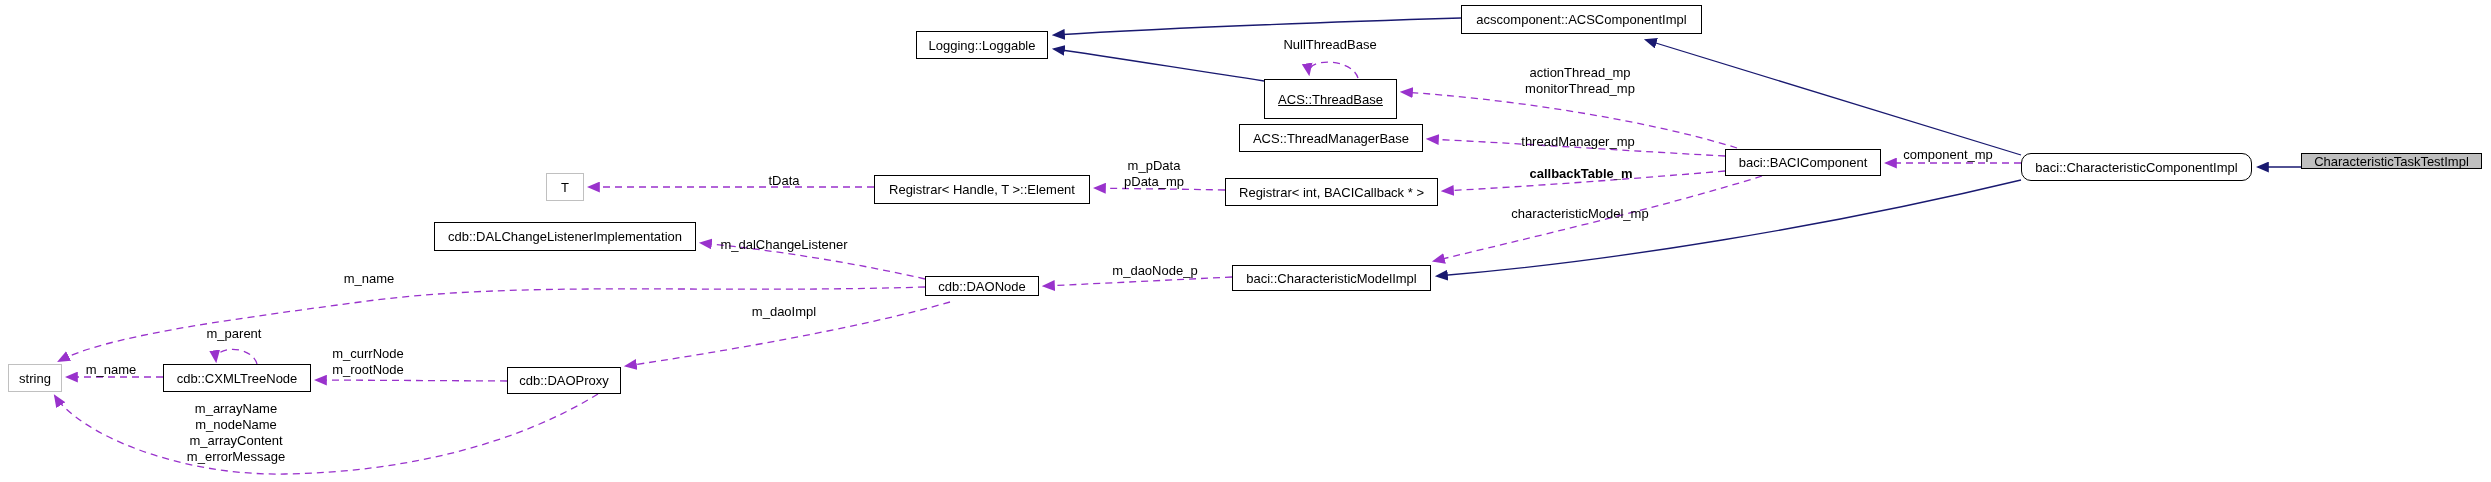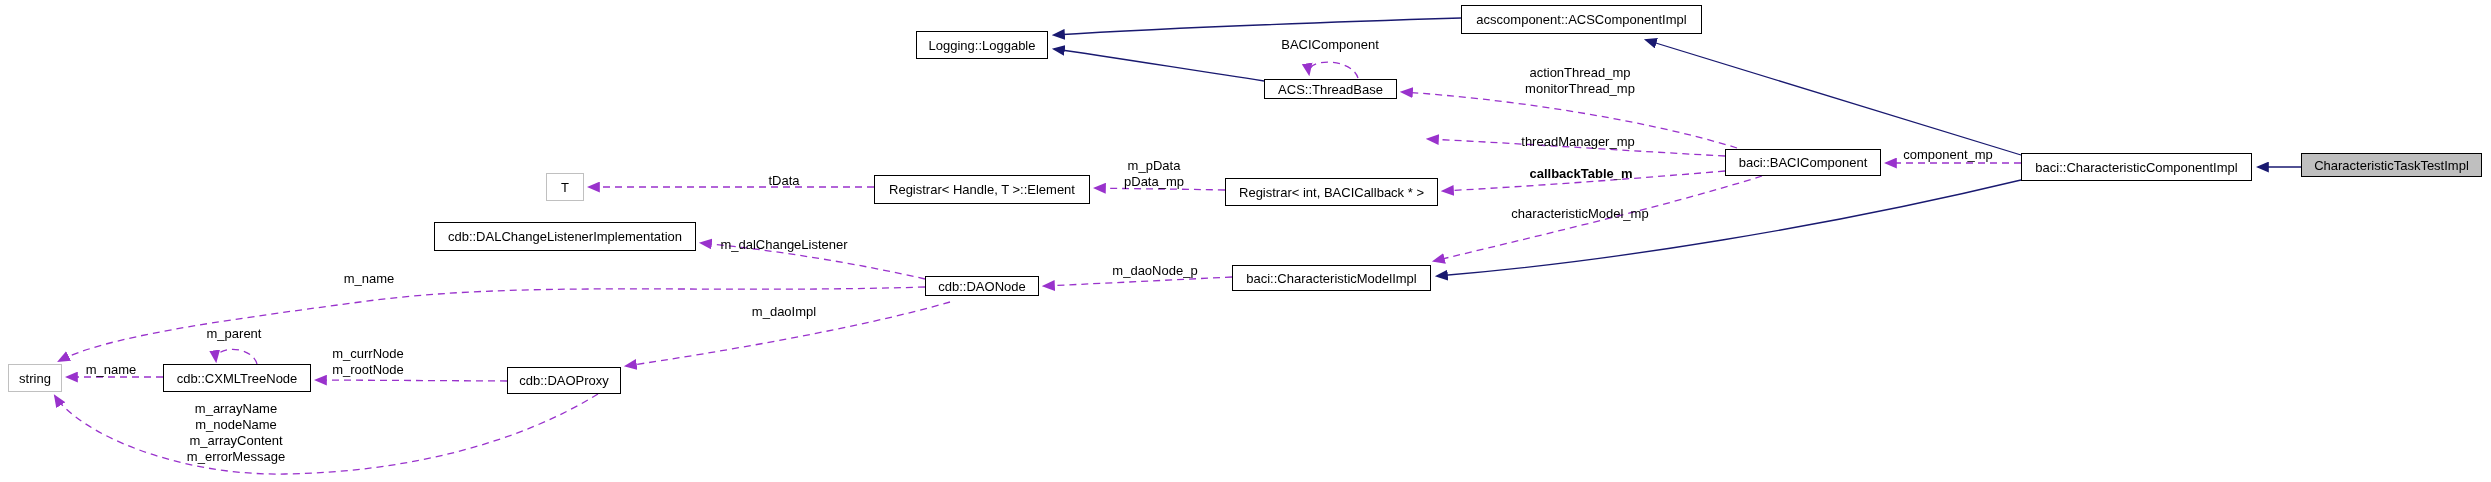--- a/index.html
+++ b/index.html
@@ -67,48 +67,49 @@
     <path class="usage" marker-end="url(#arrUsage)" d="M507,381 L316,380"></path>
     <path class="usage" marker-end="url(#arrUsage)" d="M163,377 L67,377"></path>
     <path class="usage" marker-end="url(#arrUsage)" d="M257,364 C252,345 214,345 216,361"></path>
     <path class="usage" marker-end="url(#arrUsage)" d="M598,394 C520,442 410,472 285,474 C175,476 78,432 55,396"></path>
   </svg>
 
   <div class="node" style="left:916px;top:31px;width:132px;height:28px;">Logging::Loggable</div>
 
   <div class="node" style="left:1461px;top:5px;width:241px;height:29px;">acscomponent::ACSComponentImpl</div>
 
-  <div class="node" style="left:1264px;top:79px;width:133px;height:20px;">ACS::ThreadBase</div>
+  <div class="node" style="left:1264px;top:79px;width:133px;height:40px;text-decoration:underline;">ACS::ThreadBase</div>
 
+  <div class="node" style="left:1239px;top:124px;width:184px;height:28px;">ACS::ThreadManagerBase</div>
 
   <div class="node" style="left:874px;top:175px;width:216px;height:29px;">Registrar&lt; Handle, T &gt;::Element</div>
 
   <div class="node" style="left:1225px;top:178px;width:213px;height:28px;">Registrar&lt; int, BACICallback * &gt;</div>
 
   <div class="node external" style="left:546px;top:173px;width:38px;height:28px;">T</div>
 
   <div class="node" style="left:1725px;top:149px;width:156px;height:27px;">baci::BACIComponent</div>
 
-  <div class="node" style="left:2021px;top:153px;width:231px;height:28px;">baci::CharacteristicComponentImpl</div>
+  <div class="node" style="left:2021px;top:153px;width:231px;height:28px;border-radius:10px;">baci::CharacteristicComponentImpl</div>
 
-  <div class="node highlight" style="left:2301px;top:153px;width:181px;height:24px;">CharacteristicTaskTestImpl</div>
+  <div class="node highlight" style="left:2301px;top:153px;width:181px;height:16px;">CharacteristicTaskTestImpl</div>
 
   <div class="node" style="left:434px;top:222px;width:262px;height:29px;">cdb::DALChangeListenerImplementation</div>
 
   <div class="node" style="left:925px;top:276px;width:114px;height:20px;">cdb::DAONode</div>
 
   <div class="node" style="left:1232px;top:265px;width:199px;height:26px;">baci::CharacteristicModelImpl</div>
 
   <div class="node external" style="left:8px;top:364px;width:54px;height:28px;">string</div>
 
   <div class="node" style="left:163px;top:364px;width:148px;height:28px;">cdb::CXMLTreeNode</div>
 
   <div class="node" style="left:507px;top:367px;width:114px;height:27px;">cdb::DAOProxy</div>
 
-  <div class="edge-label" style="left:1330px;top:45px;">BACIComponent</div>
+  <div class="edge-label" style="left:1330px;top:45px;">NullThreadBase</div>
 
   <div class="edge-label" style="left:1580px;top:81px;">
     <span>actionThread_mp</span>
     <span>monitorThread_mp</span>
   </div>
 
   <div class="edge-label" style="left:1578px;top:142px;">threadManager_mp</div>
 
   <div class="edge-label" style="left:1581px;top:174px;font-weight:bold;">callbackTable_m</div>
 

